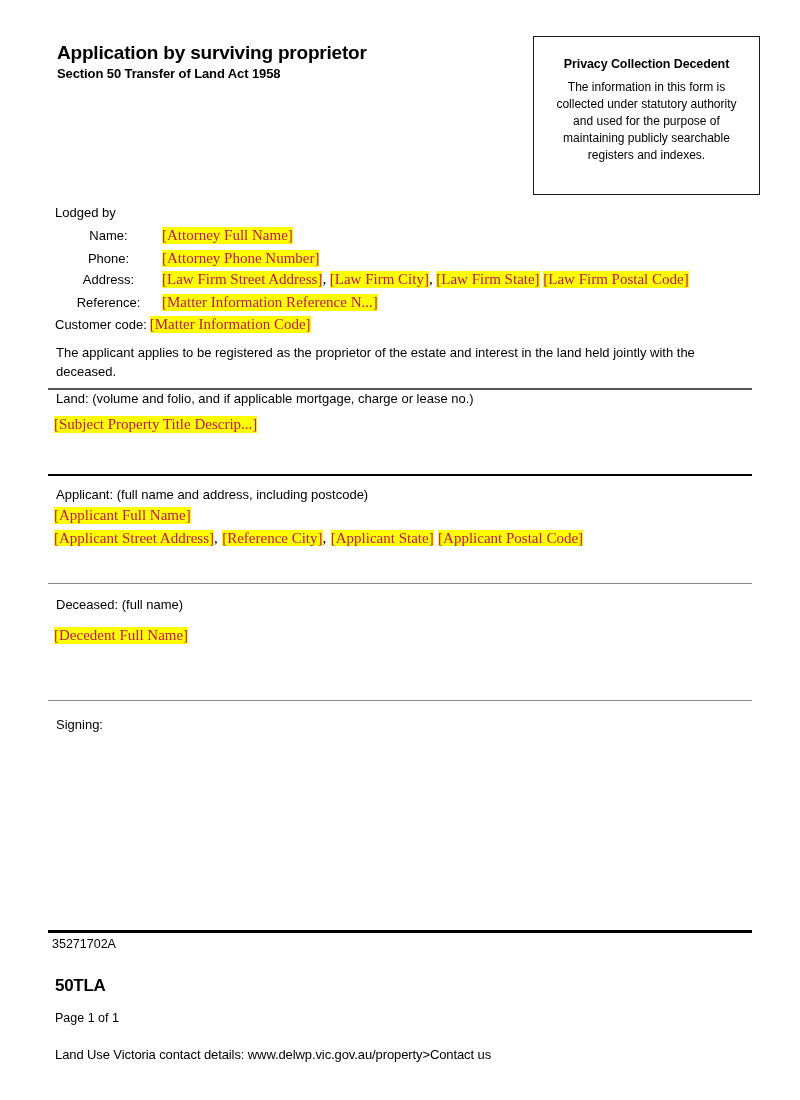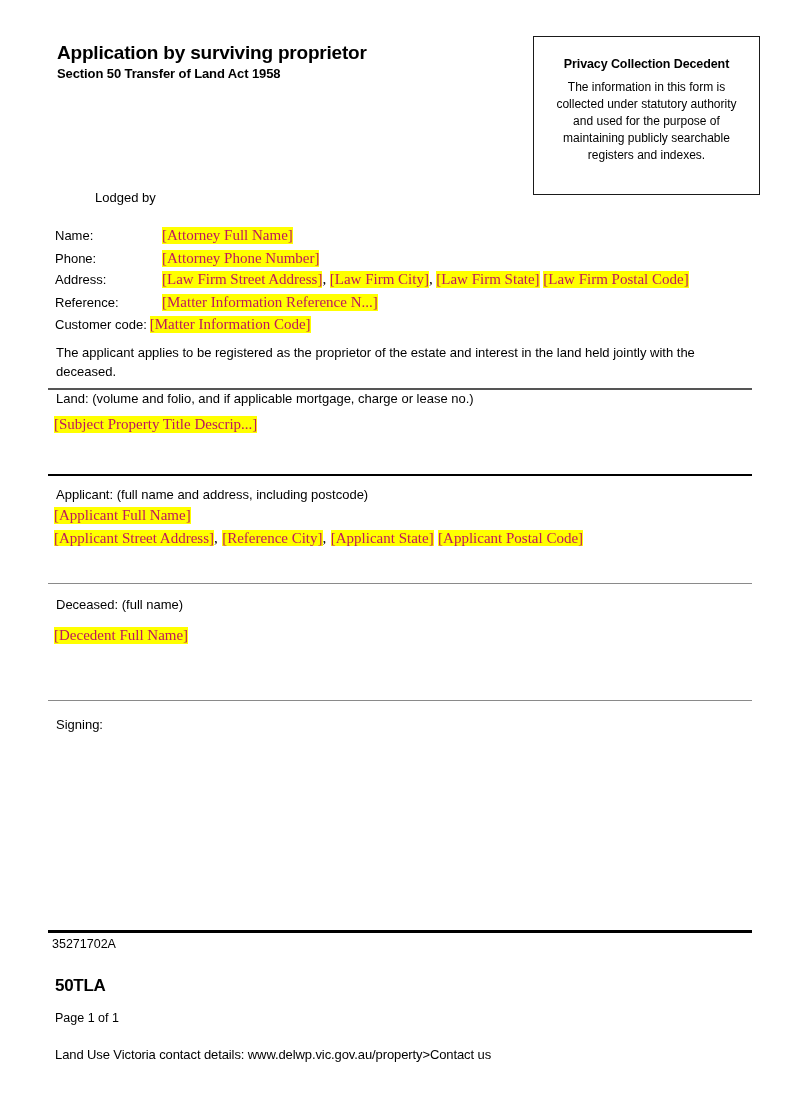--- a/index.html
+++ b/index.html
@@ -59,37 +59,36 @@
     margin-top: 8px;
     padding: 0 12px;
     font-size: 12px;
     line-height: 17px;
   }
 
   
   .lodged-title {
     position: absolute;
     left: 55px;
-    top: 190px;
-    font-size: 13px;
-    margin-left: 40px;
+    top: 205px;
+    font-size: 13px;
   }
   .field-row {
     position: absolute;
     left: 55px;
     font-size: 13px;
     white-space: nowrap;
     display: flex;
     align-items: baseline;
   }
   .field-label {
     display: inline-block;
     font-size: 13px;
   }
-  .field-label.wide { width: 107px; }
+  .field-label.wide { width: 107px; text-align: center; }
   .field-label.auto { width: auto; padding-right: 3px; }
 
   .hl {
     background: #FFFF00;
     font-family: "Liberation Serif", serif;
     font-size: 15px;
     color: #be185d;
     line-height: 1.12;
   }
   .plain-sep {

